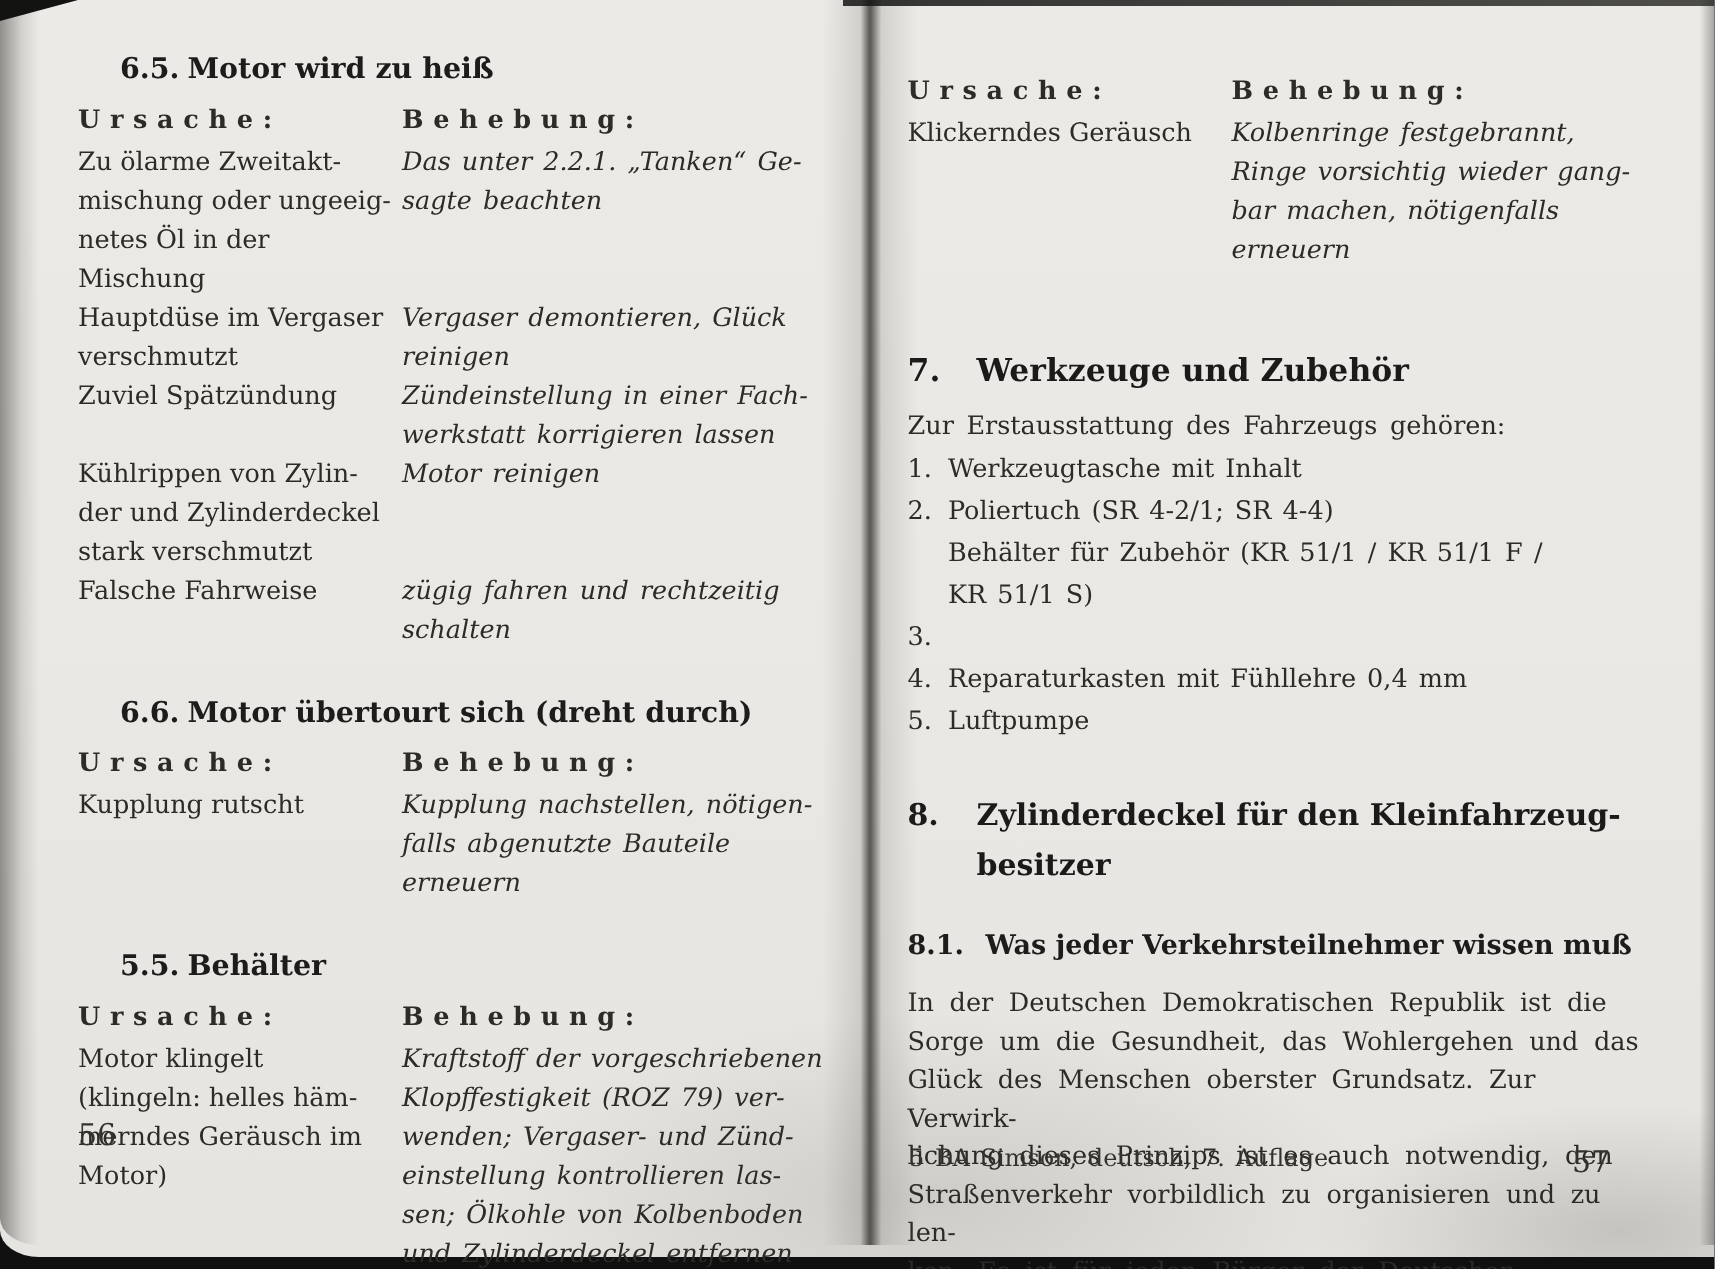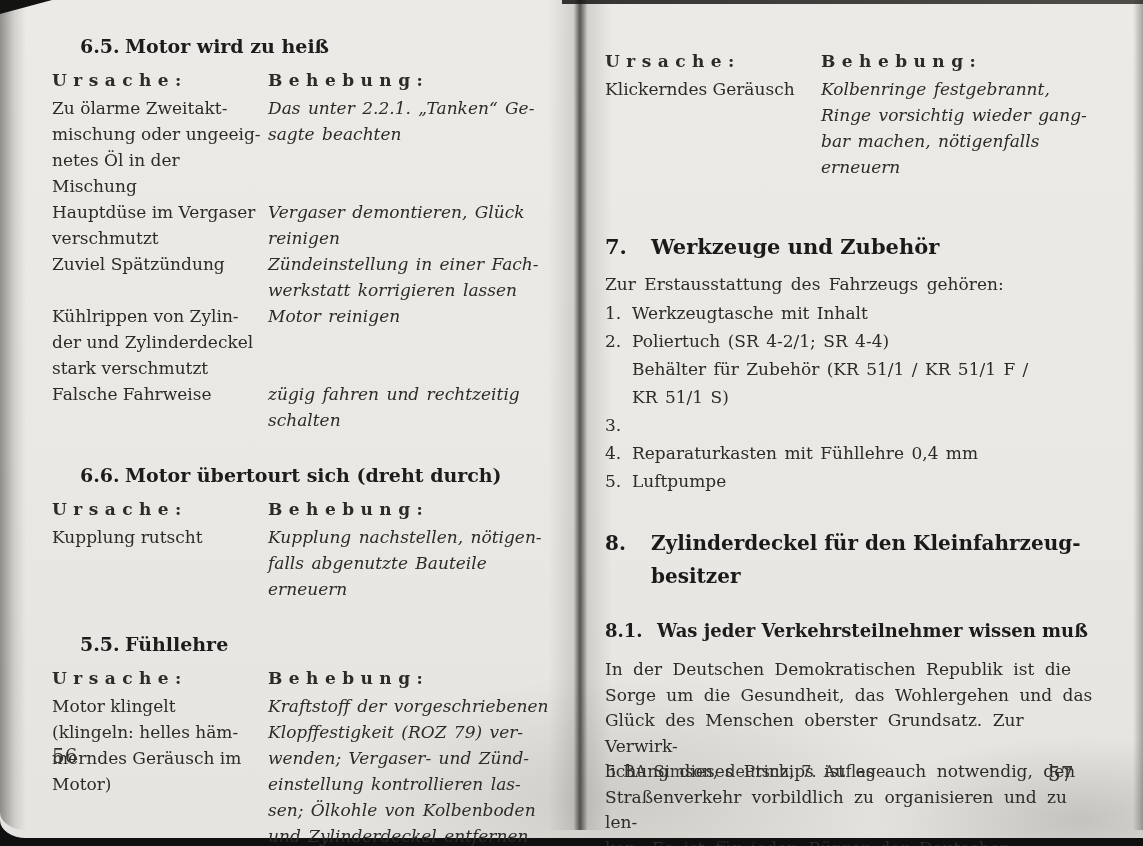--- a/index.html
+++ b/index.html
@@ -147,21 +147,21 @@
       </div>
       <div class="trow">
         <div class="cell cell-cause">Kupplung rutscht</div>
         <div class="cell cell-remedy">Kupplung nachstellen, nötigen-
 falls abgenutzte Bauteile
 erneuern</div>
       </div>
 
       <div class="sec-heading gap-section">
         <span class="sec-num">5.5.</span>
-        <span class="sec-title">Fühllehre</span>
+        <span class="sec-title">Behälter</span>
       </div>
       <div class="cols-header">
         <span class="col-cause spaced">Ursache:</span>
         <span class="col-remedy spaced">Behebung:</span>
       </div>
       <div class="trow">
         <div class="cell cell-cause">Motor klingelt
 (klingeln: helles häm-
 merndes Geräusch im
 Motor)</div>

